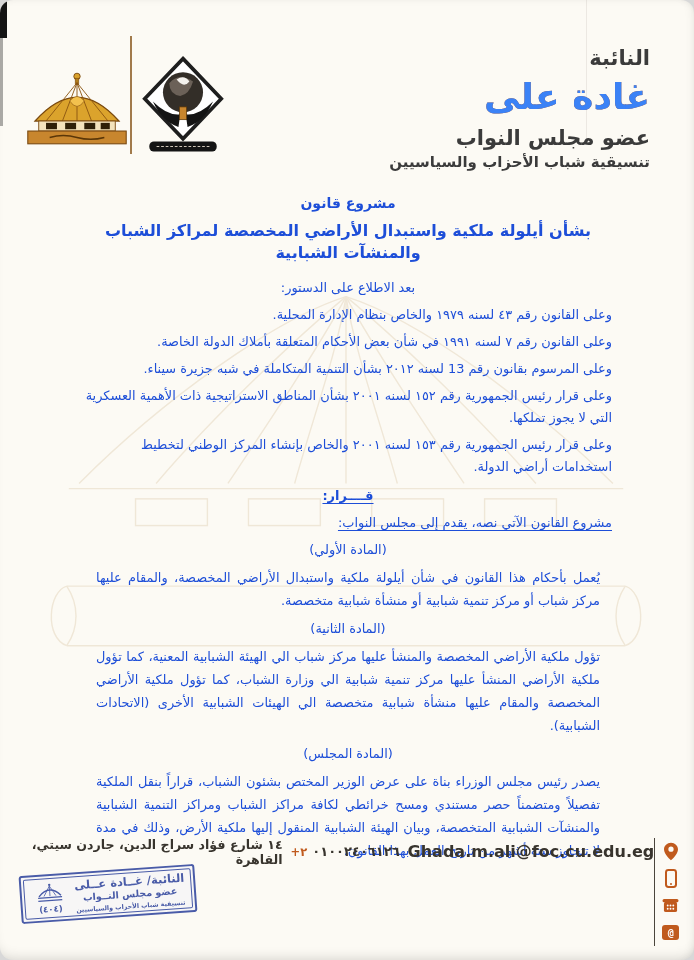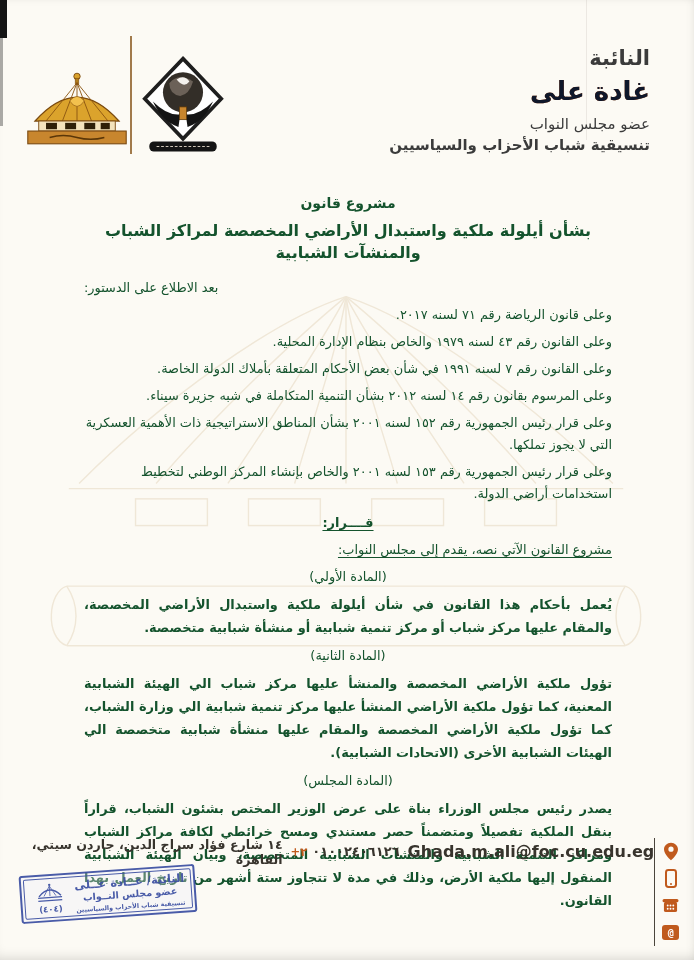--- a/index.html
+++ b/index.html
@@ -1,47 +1,47 @@
 <!DOCTYPE html>
 <html lang="ar"><head>
 <meta charset="utf-8">
 <style>
   html,body{margin:0;padding:0;background:#d8d8d8;}
   .page{
     position:relative;width:694px;height:960px;margin:0 auto;overflow:hidden;
     background:#fcfaf4;
     box-shadow:inset 0 -10px 14px -10px rgba(0,0,0,.18), inset -8px 0 12px -10px rgba(0,0,0,.12), inset 0 6px 8px -8px rgba(0,0,0,.10);
-    font-family:"DejaVu Sans", sans-serif;color:#2b2b2b;
+    font-family:"DejaVu Sans", sans-serif;color:#2b2b2b;border-radius:13px;
   }
   
   .edge-mark{position:absolute;left:0;top:0;width:7px;height:38px;background:#141414;}
   .edge-mark2{position:absolute;left:0;top:36px;width:3px;height:90px;background:rgba(20,20,20,.35);}
   .crease{position:absolute;left:586px;top:0;width:1px;height:140px;background:rgba(120,110,95,.12);}
   
   .watermark{position:absolute;left:38px;top:278px;opacity:.55;pointer-events:none;}
   
   .logos{position:absolute;left:22px;top:48px;width:210px;height:110px;}
   .logo-dome{position:absolute;left:0;top:22px;}
   .logo-divider{position:absolute;left:108px;top:-12px;width:2px;height:118px;background:#8a5a20;opacity:.8;}
   .logo-diamond{position:absolute;left:120px;top:6px;}
   .name-block{position:absolute;right:44px;top:46px;text-align:right;direction:rtl;color:#3b3b3b;}
   .mp-role{font-size:21px;font-weight:700;letter-spacing:0;}
-  .mp-name{font-size:26px;font-weight:800;color:#0f172a;margin-top:6px;letter-spacing:1px;text-shadow:0 0 .6px #b8531a;}
-  .mp-sub1{font-size:15px;font-weight:400;margin-top:9px;}
+  .mp-name{font-size:36px;font-weight:800;color:#3b82f6;margin-top:6px;letter-spacing:1px;text-shadow:0 0 .6px #b8531a;}
+  .mp-sub1{font-size:21px;font-weight:700;margin-top:9px;}
   .mp-sub2{font-size:15px;font-weight:700;margin-top:3px;}
   
-  .doc{position:absolute;top:192px;right:82px;left:84px;direction:rtl;font-size:12.9px;line-height:22px;color:#14532d;}
+  .doc{position:absolute;top:192px;right:82px;left:84px;direction:rtl;font-size:12.9px;line-height:22px;color:#1d4ed8;}
   .doc-title{text-align:center;font-weight:700;font-size:14px;}
   .doc-subtitle{text-align:center;font-weight:700;font-size:16px;margin-top:6px;}
-  .preamble{margin:13px 0 5px;text-align:left;}
+  .preamble{margin:13px 0 5px;text-align:center;}
   .citation{margin:0 0 5px;text-align:right;}
   .decision{margin:7px 0 5px;text-align:center;font-weight:700;text-decoration:underline;text-underline-offset:3px;}
   .submission{margin:0 0 5px;text-align:right;font-weight:400;text-decoration:underline;text-underline-offset:3px;}
   .article-h{margin:5px 0;text-align:center;font-weight:400;}
-  .article-p{margin:0 0 6px;text-align:justify;line-height:23px;font-weight:bold;}
+  .article-p{margin:0 12px 6px;text-align:justify;line-height:23px;}
   
   .stamp{position:absolute;left:20px;bottom:42px;width:176px;transform:rotate(-4deg);color:#4053a4;opacity:.95;}
   .stamp-outer{border:2.5px solid #4053a4;border-radius:3px;padding:2px;background:rgba(235,238,248,.35);}
   .stamp-inner{border:1px solid #4053a4;border-radius:2px;display:flex;direction:rtl;align-items:stretch;padding:2px 3px;}
   .stamp-text{flex:1;text-align:center;line-height:1.15;}
   .stamp-l1{font-size:11.5px;font-weight:800;}
   .stamp-l2{font-size:9.5px;font-weight:700;margin-top:1px;}
   .stamp-l3{font-size:6.3px;font-weight:700;margin-top:2px;white-space:nowrap;}
   .stamp-side{width:44px;border-left:0;display:flex;flex-direction:column;align-items:center;justify-content:center;gap:1px;}
   .stamp-num{font-size:8.5px;font-weight:700;}
@@ -123,24 +123,23 @@
     <div class="mp-name">غادة على</div>
     <div class="mp-sub1">عضو مجلس النواب</div>
     <div class="mp-sub2">تنسيقية شباب الأحزاب والسياسيين</div>
   </div>
 
   <div class="doc">
     <div class="doc-title">مشروع قانون</div>
     <div class="doc-subtitle">بشأن أيلولة ملكية واستبدال الأراضي المخصصة لمراكز الشباب والمنشآت الشبابية</div>
     <p class="preamble">بعد الاطلاع على الدستور:</p>
 
-    <p class="citation">وعلى قانون الرياضة رقم ٧١ لسنه ٢٠١٧.</p>
     <p class="citation">وعلى القانون رقم ٤٣ لسنه ١٩٧٩ والخاص بنظام الإدارة المحلية.</p>
     <p class="citation">وعلى القانون رقم ٧ لسنه ١٩٩١ في شأن بعض الأحكام المتعلقة بأملاك الدولة الخاصة.</p>
-    <p class="citation">وعلى المرسوم بقانون رقم ١٤ لسنه ٢٠١٢ بشأن التنمية المتكاملة في شبه جزيرة سيناء.</p>
+    <p class="citation">وعلى المرسوم بقانون رقم 13 لسنه ٢٠١٢ بشأن التنمية المتكاملة في شبه جزيرة سيناء.</p>
     <p class="citation">وعلى قرار رئيس الجمهورية رقم ١٥٢ لسنه ٢٠٠١ بشأن المناطق الاستراتيجية ذات الأهمية العسكرية التي لا يجوز تملكها.</p>
     <p class="citation">وعلى قرار رئيس الجمهورية رقم ١٥٣ لسنه ٢٠٠١ والخاص بإنشاء المركز الوطني لتخطيط استخدامات أراضي الدولة.</p>
 
     <div class="decision">قــــرار:</div>
     <p class="submission">مشروع القانون الآتي نصه، يقدم إلى مجلس النواب:</p>
 
     <div class="article-h">(المادة الأولي)</div>
     <p class="article-p">يُعمل بأحكام هذا القانون في شأن أيلولة ملكية واستبدال الأراضي المخصصة، والمقام عليها مركز شباب أو مركز تنمية شبابية أو منشأة شبابية متخصصة.</p>
 
     <div class="article-h">(المادة الثانية)</div>

